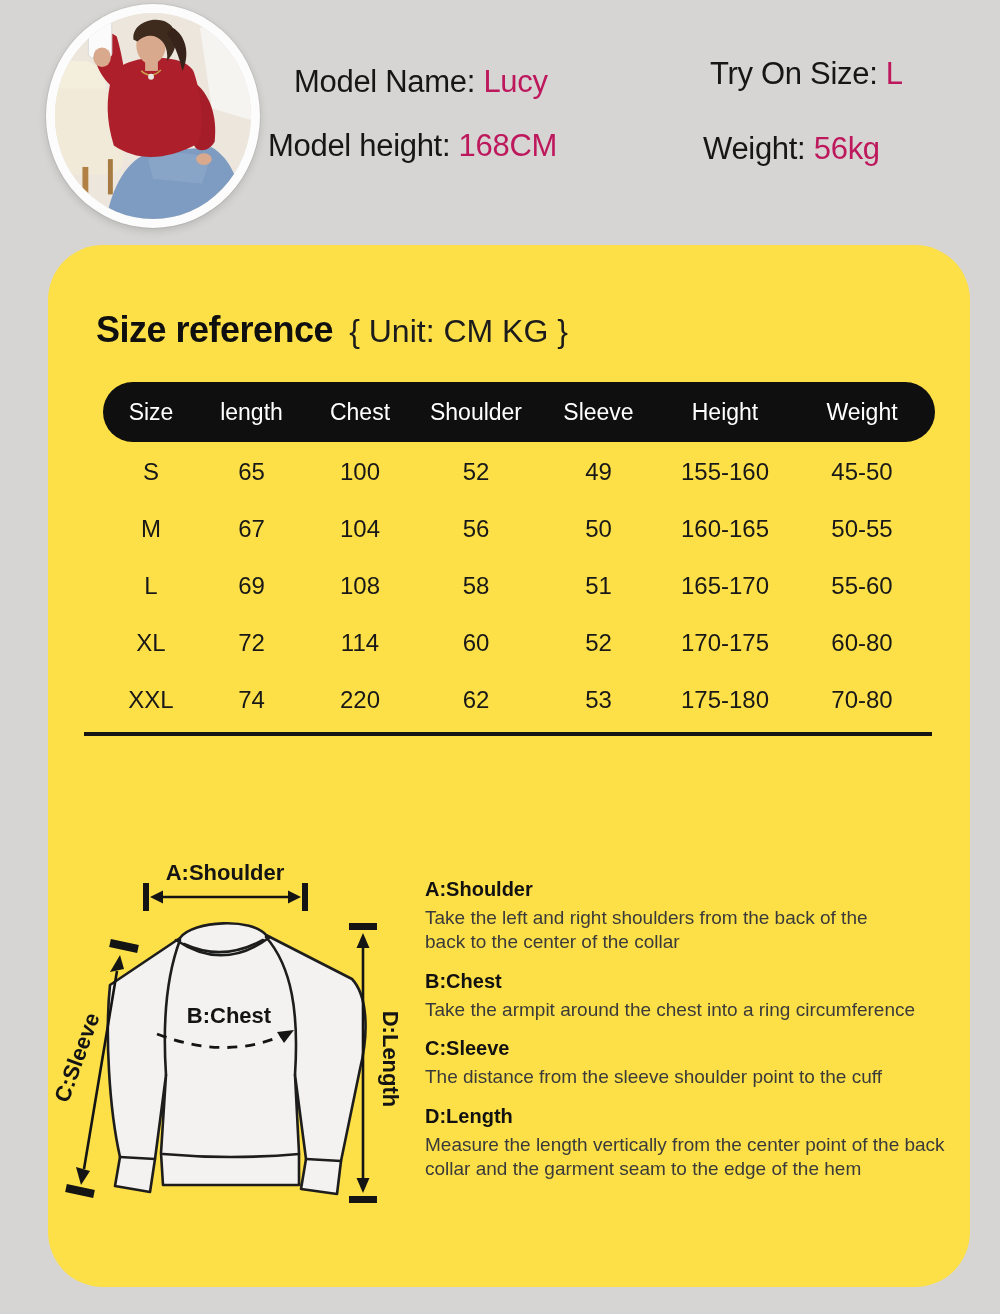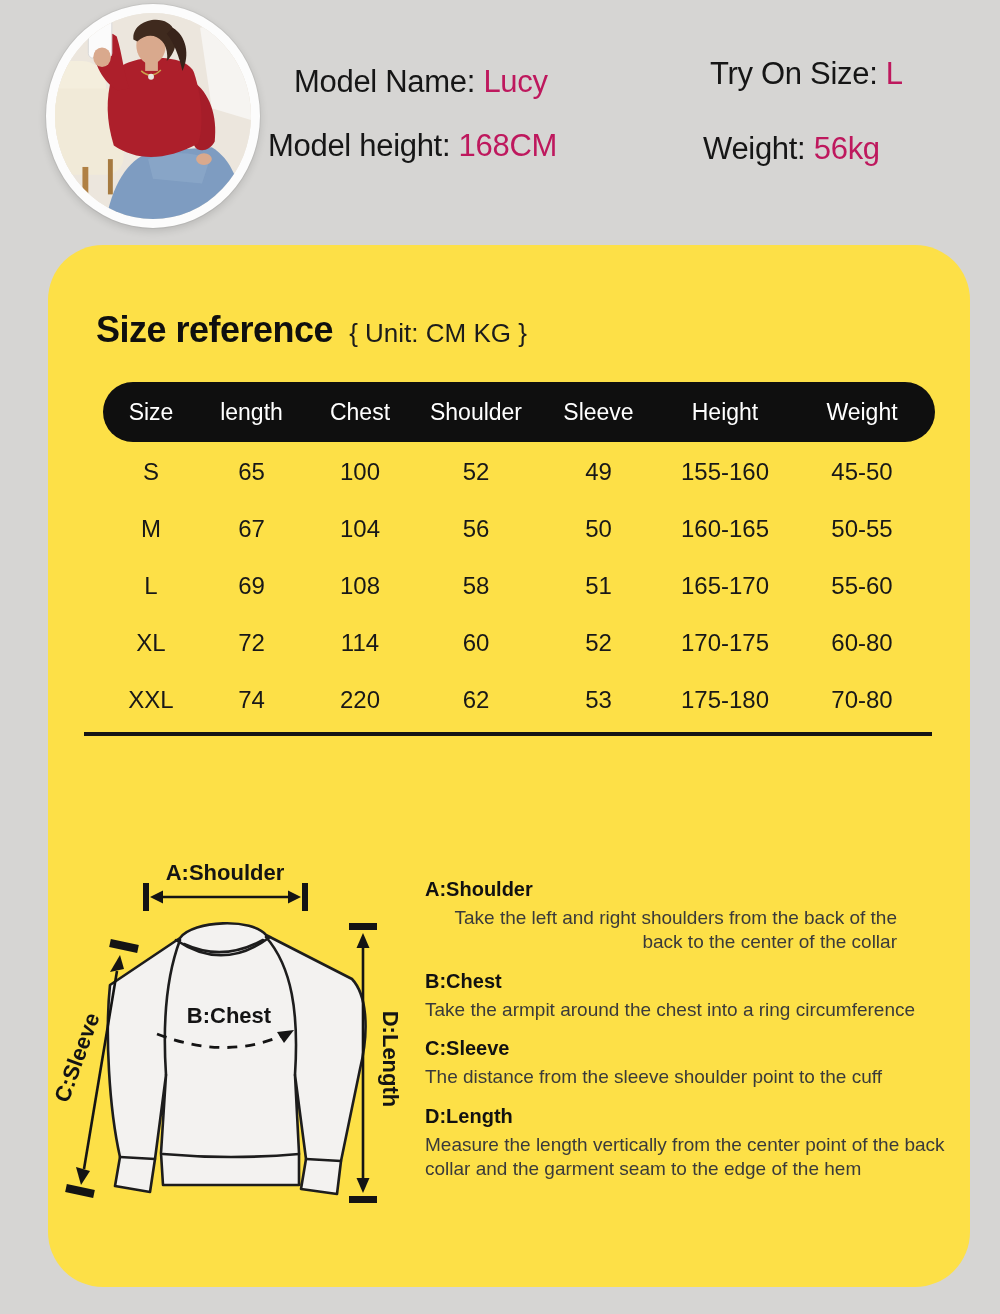--- a/index.html
+++ b/index.html
@@ -29,21 +29,21 @@
   #f-weight { left:703px; top:131px; }
 
   
   .card {
     position:absolute; left:40px; top:245px;
     width:922px; height:1042px;
     background:#fde047; border-radius:55px;margin-left:8px;
   }
   .title-row { position:absolute; left:48px; top:64px; display:flex; align-items:baseline; gap:16px; }
   .card-title { font-size:36px; font-weight:bold; color:#0f0f0f; letter-spacing:-.5px; }
-  .unit-note  { font-size:26px; color:#1c1c1c; }
+  .unit-note  { font-size:32px; color:#1c1c1c; }
 
   .grid7 {
     display:grid;
     grid-template-columns:96px 105px 112px 120px 125px 128px 146px;
     align-items:center; text-align:center;
   }
   .thead {
     position:absolute; left:55px; top:137px;
     width:832px; height:60px;
     background:#0f0f0f; border-radius:31px;
@@ -62,21 +62,21 @@
 
   
   .diagram { position:absolute; left:5px; top:608px; width:370px; height:372px; }
   .diagram svg { width:100%; height:100%; display:block; }
   .dg-label { font-weight:bold; font-size:22px; fill:#141414; }
 
   .defs { position:absolute; left:377px; top:633px; width:556px; }
   .def-item { margin-bottom:16px; }
   .def-term { font-size:20px; font-weight:bold; color:#111; margin-bottom:5px; }
   .def-desc { font-size:19px; line-height:1.25; color:#3a3a3a; width:552px; }
-  .def-item.w-a .def-desc { width:472px;text-align:right; }
+  .def-item.w-a .def-desc { width:472px; }
   .def-item.w-c .def-desc { width:540px; }
   .def-item.w-d .def-desc { width:552px; }
 </style>
 </head>
 <body>
 
 <div class="photo-ring">
   <svg viewBox="0 0 200 212" preserveAspectRatio="xMidYMid slice">
     <rect x="0" y="0" width="200" height="212" fill="#ece6dd"></rect>
     <path d="M148,16 L200,6 L200,110 L160,98 Z" fill="#f6f4f1"></path>

